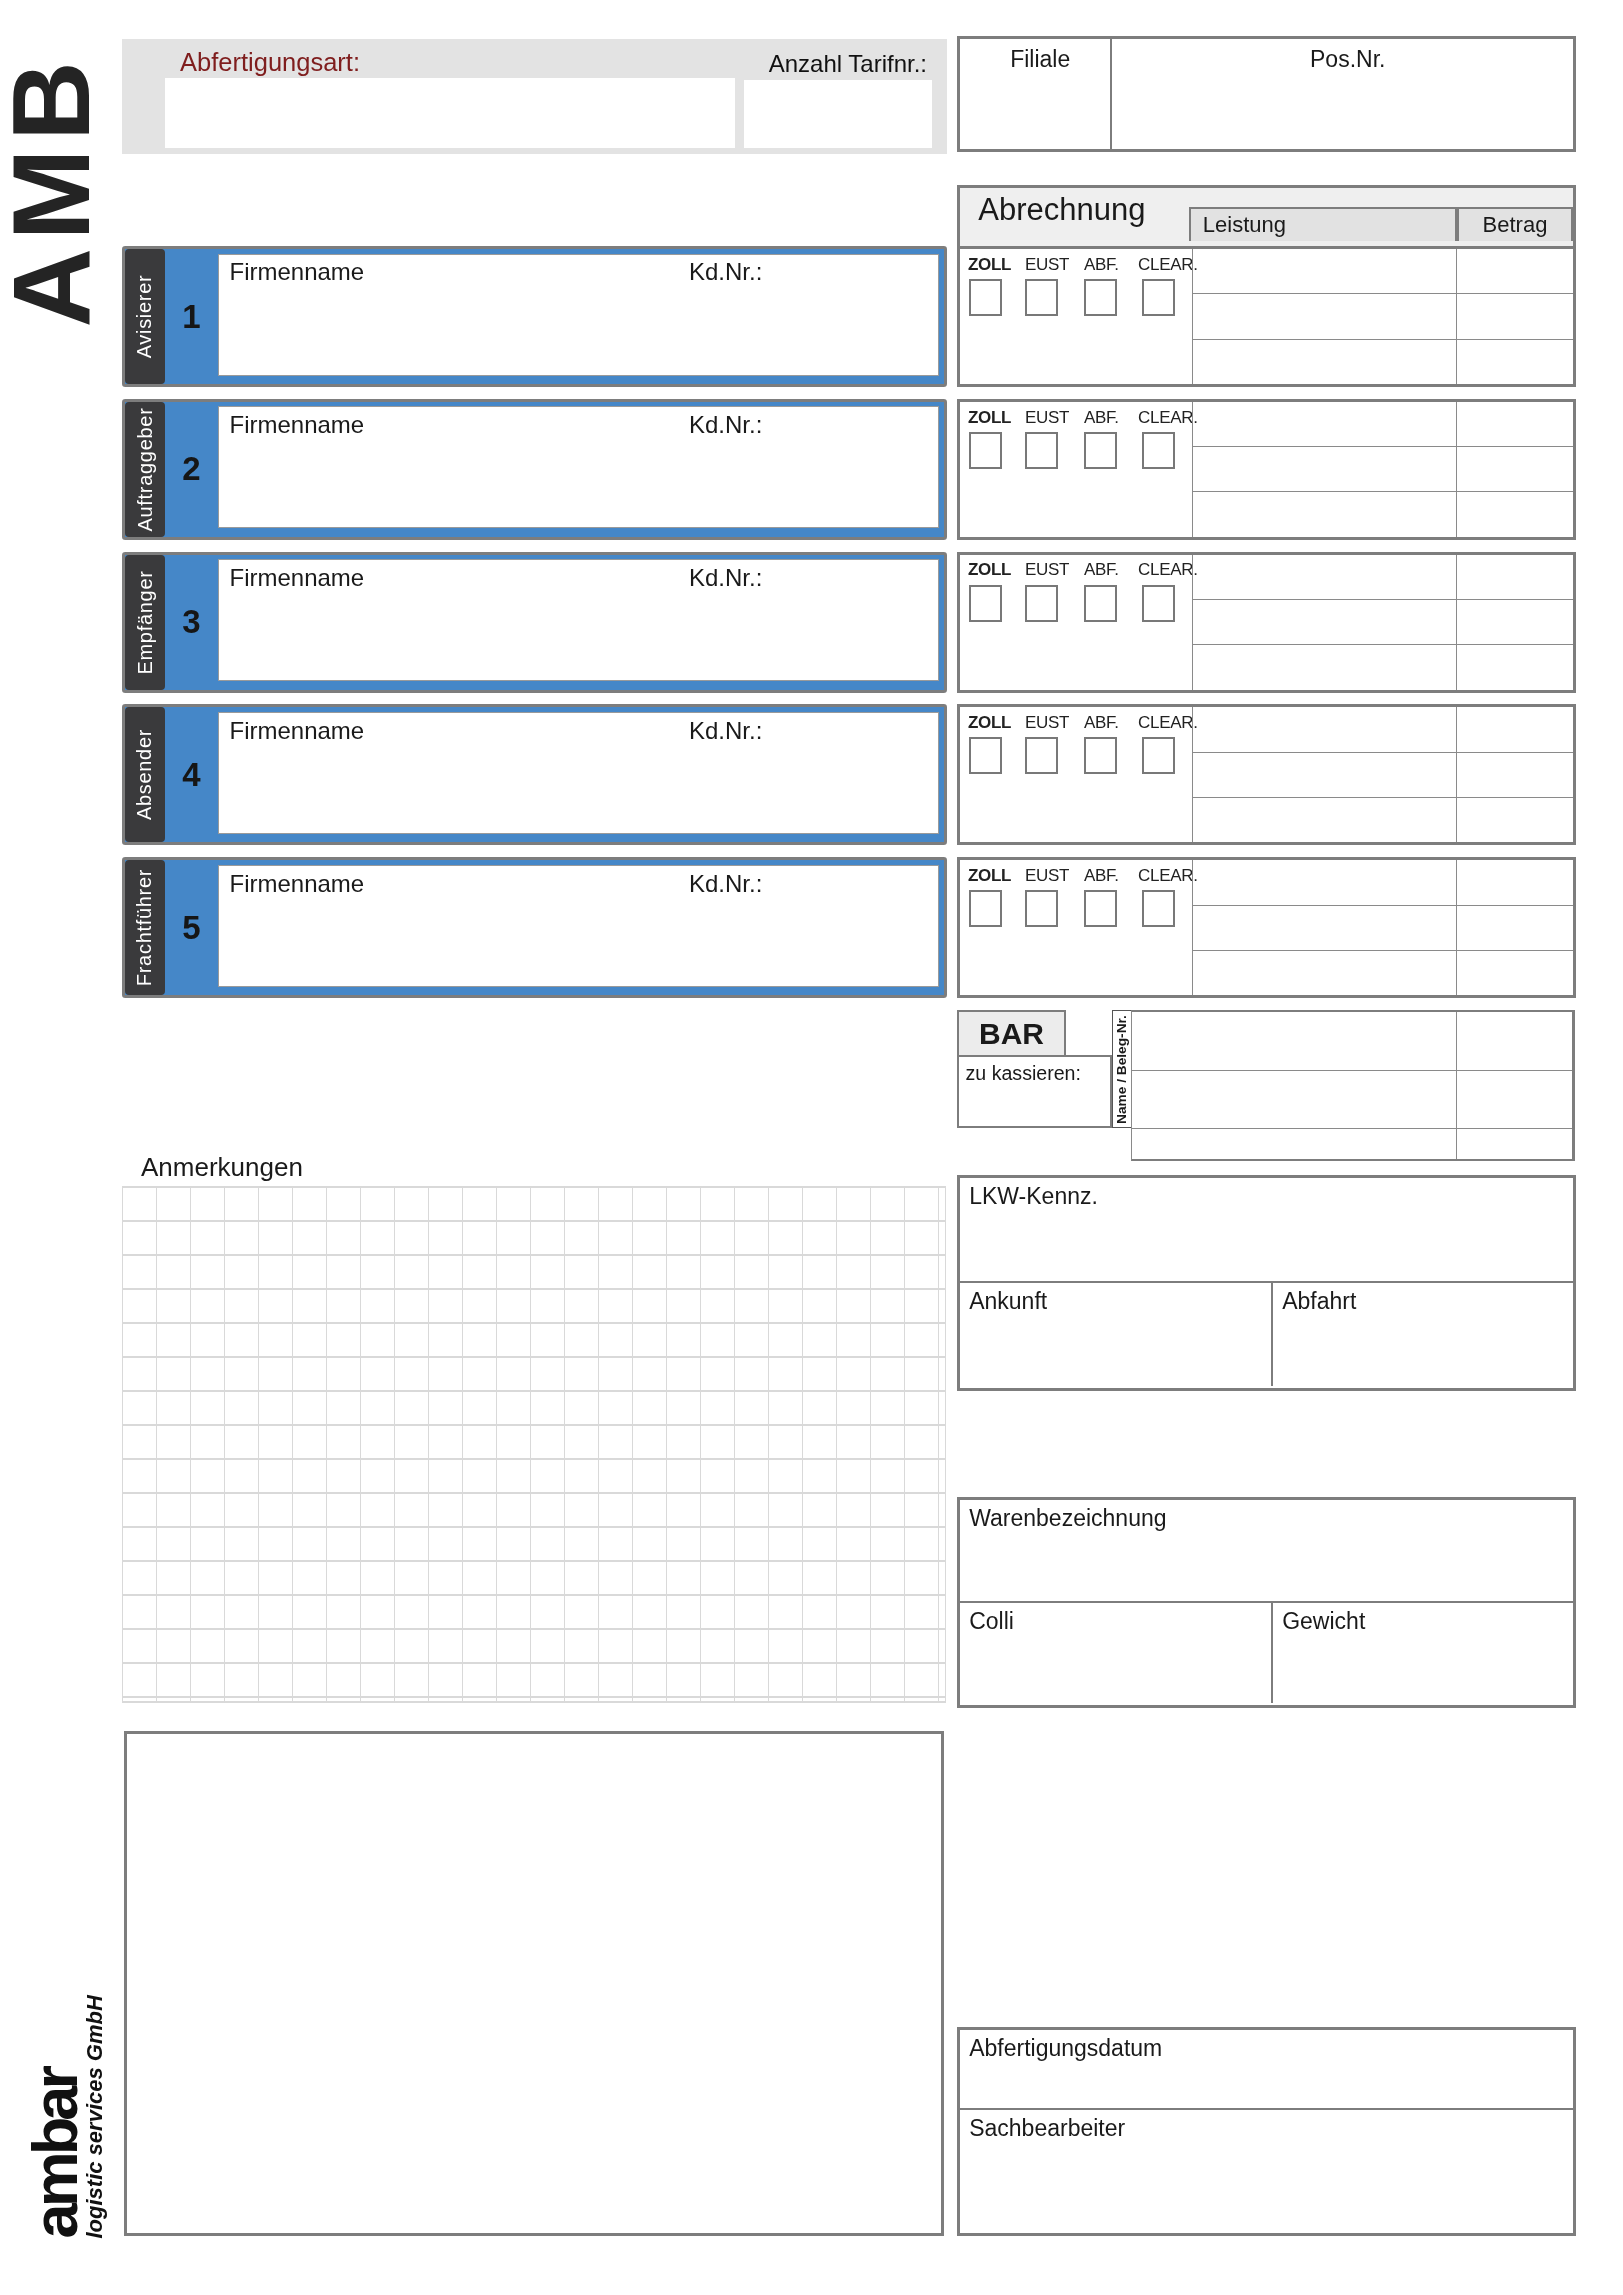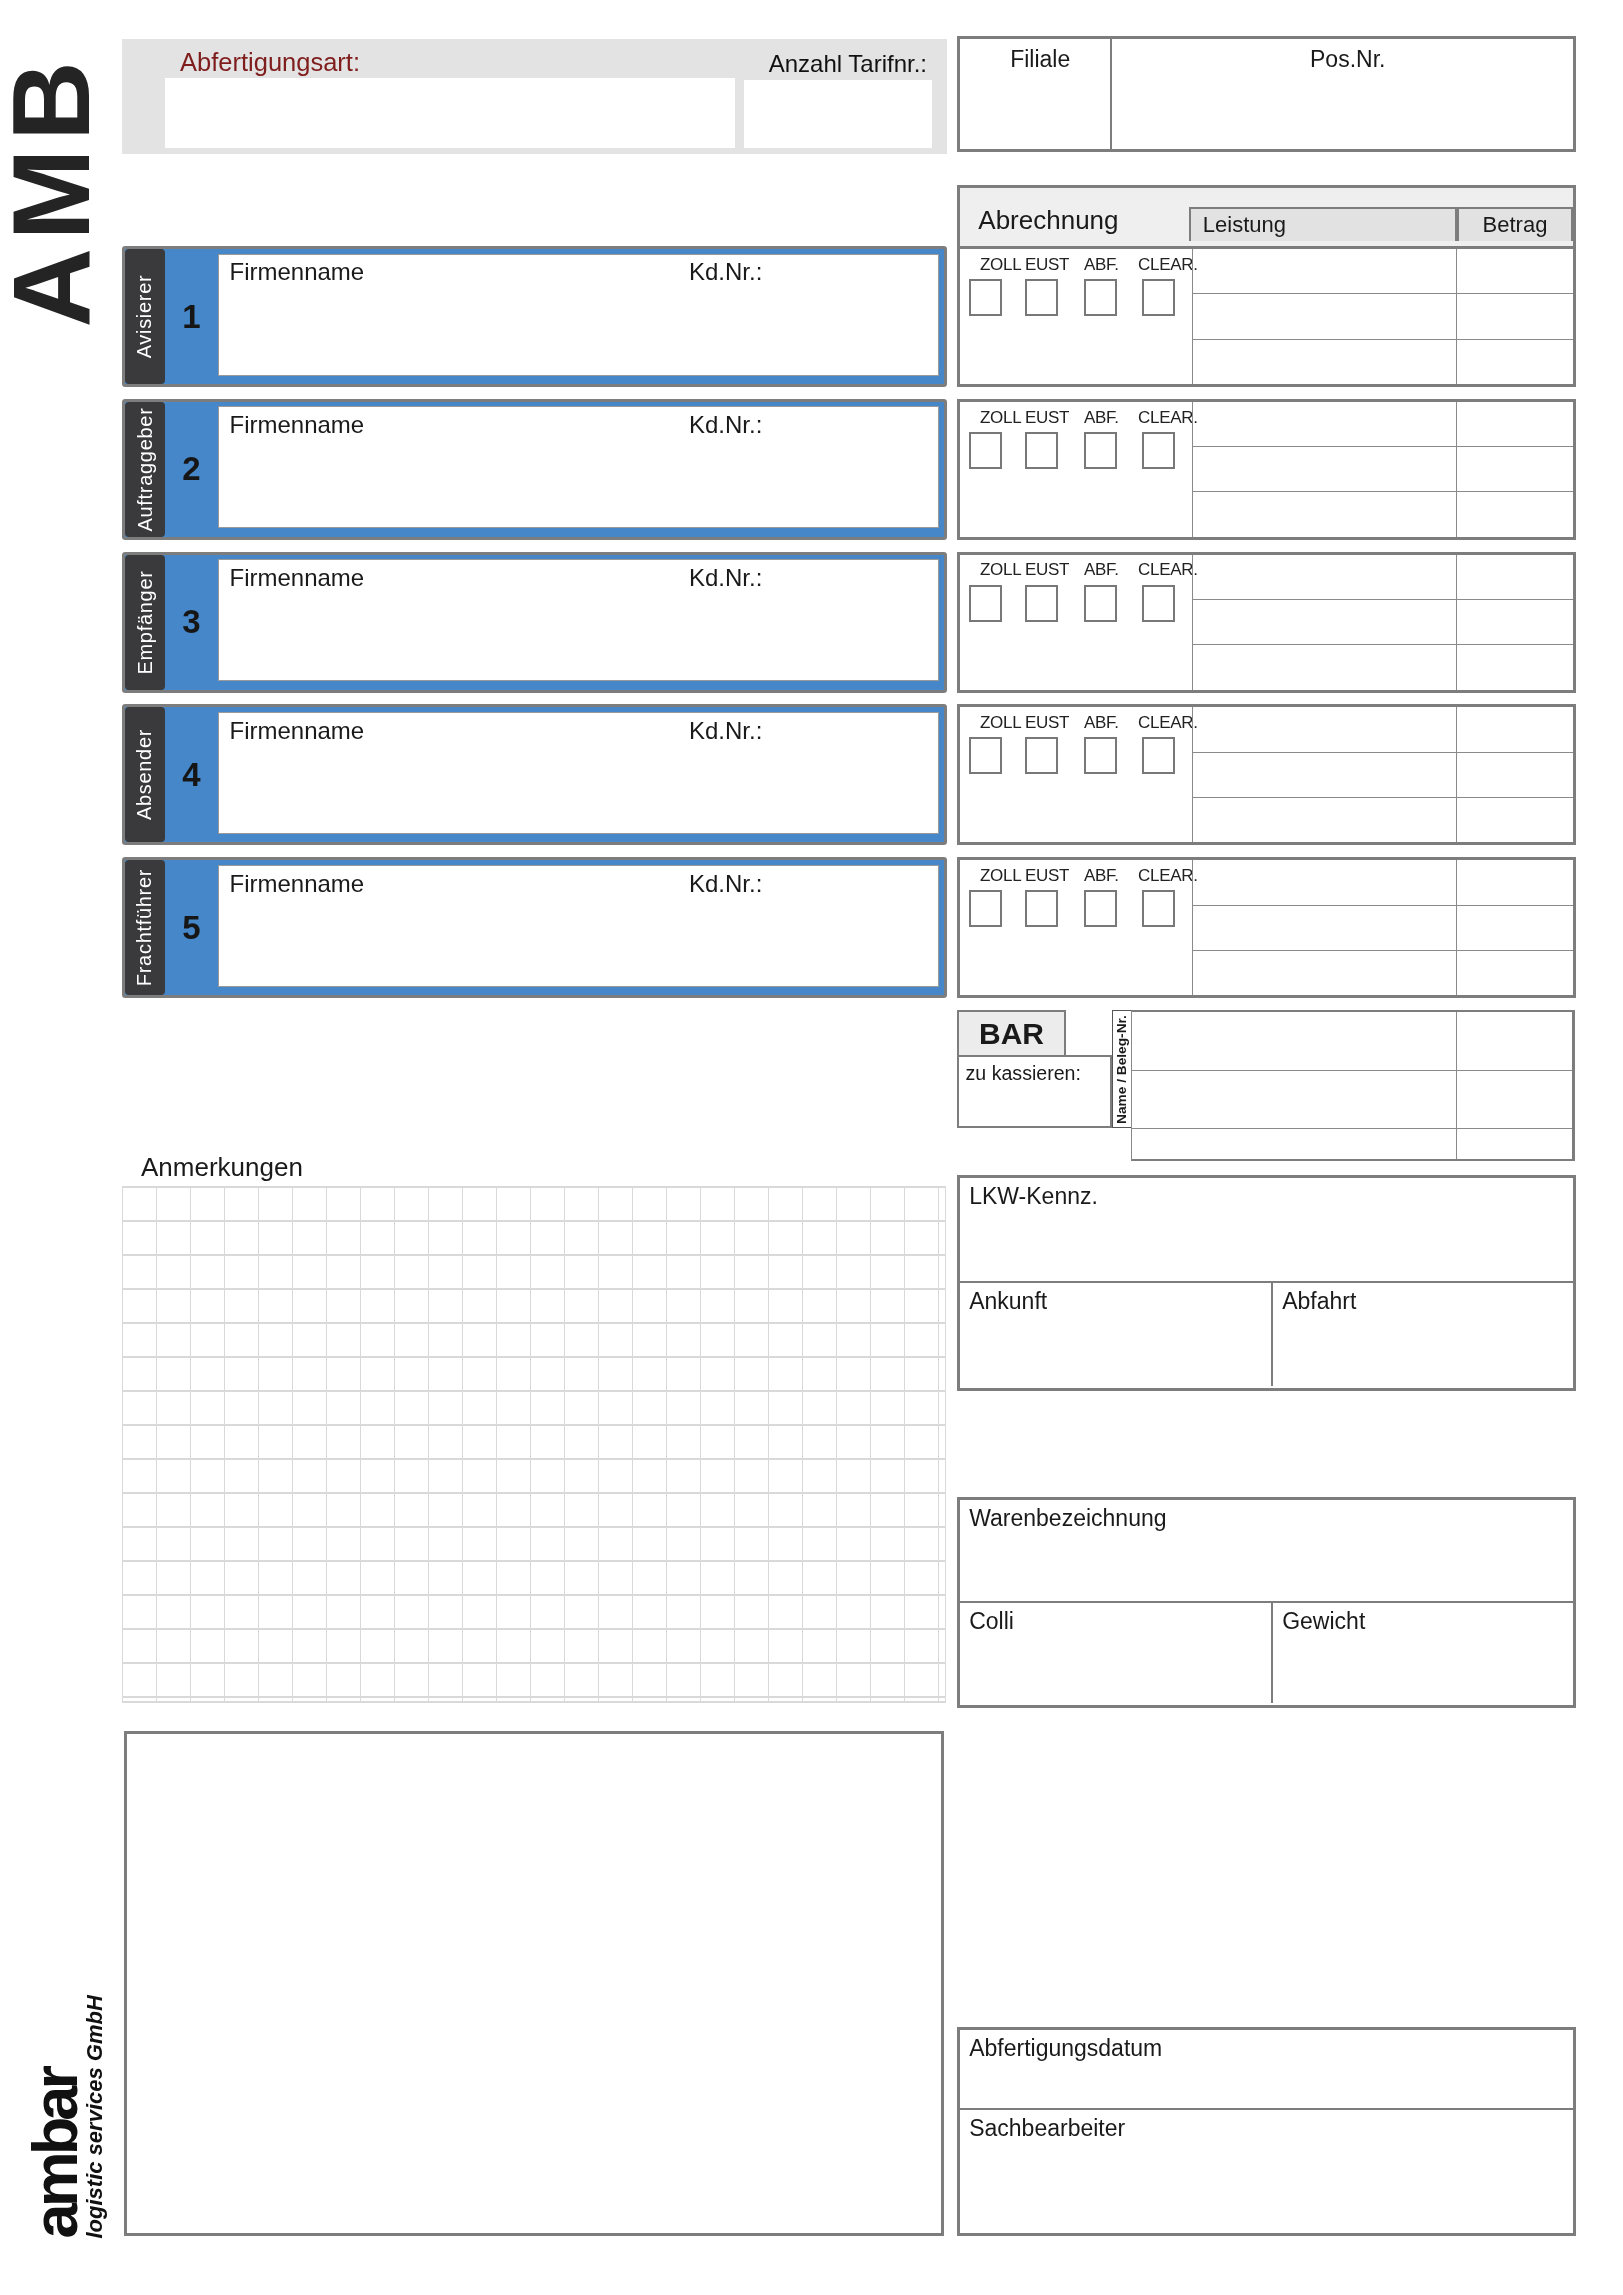--- a/index.html
+++ b/index.html
@@ -23,41 +23,41 @@
   #anzahl-input{position:absolute;left:622px;top:41px;width:188px;height:68px;background:#fff;}
 
   
   #filiale-box{left:957px;top:36px;width:619px;height:116px;border:3.9px solid var(--bord);background:#fff;display:flex;box-sizing:border-box;text-align:center;}
   #filiale-cell{width:152px;border-right:2.6px solid var(--bord);box-sizing:border-box;}
   #posnr-cell{flex:1;}
   #filiale-box .lbl{display:block;padding:6.5px 0 0 10.5px;font-size:23px;}
 
   
   #abrechnung-header{left:957px;top:185px;width:619px;height:64px;border:3.3px solid var(--bord);border-bottom:none;background:#efefef;box-sizing:border-box;}
-  #abrechnung-title{position:absolute;left:18.3px;top:17px;font-size:26px;}
+  #abrechnung-title{position:absolute;left:18.3px;top:4px;font-size:31px;}
   .colhdr{position:absolute;bottom:8px;height:34px;background:#e2e2e2;border:2px solid var(--bord);border-bottom:none;box-sizing:border-box;display:flex;align-items:center;font-size:22px;}
   #hdr-leistung{left:229px;width:268px;padding-left:11.8px;}
   #hdr-betrag{left:497px;width:116px;justify-content:center;}
 
   
   #party-rows{left:122px;top:246px;width:825px;display:flex;flex-direction:column;gap:11.8px;}
   .party-row{position:relative;height:141px;box-sizing:border-box;border:3.3px solid var(--bord);border-radius:3.3px;background:var(--blue);}
   .role-strip{position:absolute;left:0;top:0;bottom:0;width:40px;background:var(--dark);border-radius:3.9px;display:flex;align-items:center;justify-content:center;}
   .role-strip .vtext{color:#fff;font-size:20px;letter-spacing:0.7px;}
   .party-number{position:absolute;left:40px;width:53px;top:50%;transform:translateY(-50%);text-align:center;font-size:33px;font-weight:bold;color:#161616;}
   .party-inner{position:absolute;left:93px;top:4.6px;right:4.6px;bottom:8.5px;background:#fff;border:0.7px solid #9a9a9a;}
   .firmenname-label{position:absolute;left:10.5px;top:3.9px;font-size:24px;}
   .kdnr-label{position:absolute;left:470px;top:3.9px;font-size:24px;}
 
   
   #abrechnung-sections{left:957px;top:246px;width:619px;display:flex;flex-direction:column;gap:11.8px;}
   .abr-section{position:relative;height:141px;box-sizing:border-box;border:3.3px solid var(--bord);background:#fff;}
   .cb-area{position:absolute;left:0;top:0;bottom:0;width:232px;}
   .cb-label{position:absolute;top:5.9px;font-size:17px;letter-spacing:-0.3px;color:#222;}
-  .cb-label.c0{left:20px;} .cb-label.c1{left:65px;} .cb-label.c2{left:124px;} .cb-label.c3{left:178px;}
+  .cb-label.c0{left:8px;font-weight:bold;} .cb-label.c1{left:65px;} .cb-label.c2{left:124px;} .cb-label.c3{left:178px;}
   .cb-box{position:absolute;top:30px;width:33px;height:37px;border:2.6px solid #787878;background:#fff;box-sizing:border-box;}
   .cb-box.c0{left:8.5px;} .cb-box.c1{left:65px;} .cb-box.c2{left:124px;} .cb-box.c3{left:182px;}
   .sec-table{position:absolute;left:232px;top:0;right:0;bottom:0;border-left:1.3px solid #8a8a8a;display:flex;flex-direction:column;}
   .sec-row{flex:1;display:flex;border-bottom:1.3px solid #8a8a8a;}
   .sec-row:last-child{border-bottom:none;}
   .l-cell{width:263px;border-right:1.3px solid #8a8a8a;}
   .b-cell{flex:1;}
 
   
   #bar-cell{left:957px;top:1010px;width:109px;height:47px;background:#ececec;border:2.6px solid var(--bord);box-sizing:border-box;display:flex;align-items:center;justify-content:center;font-size:30px;font-weight:bold;}

